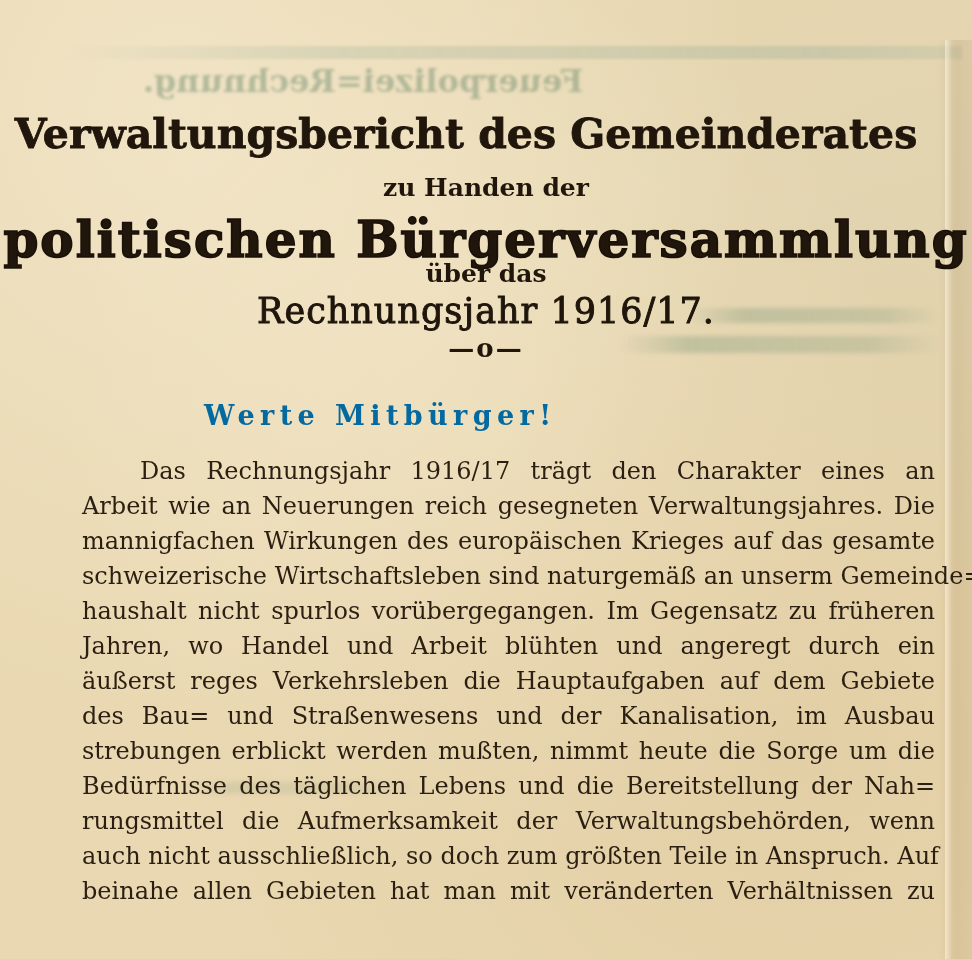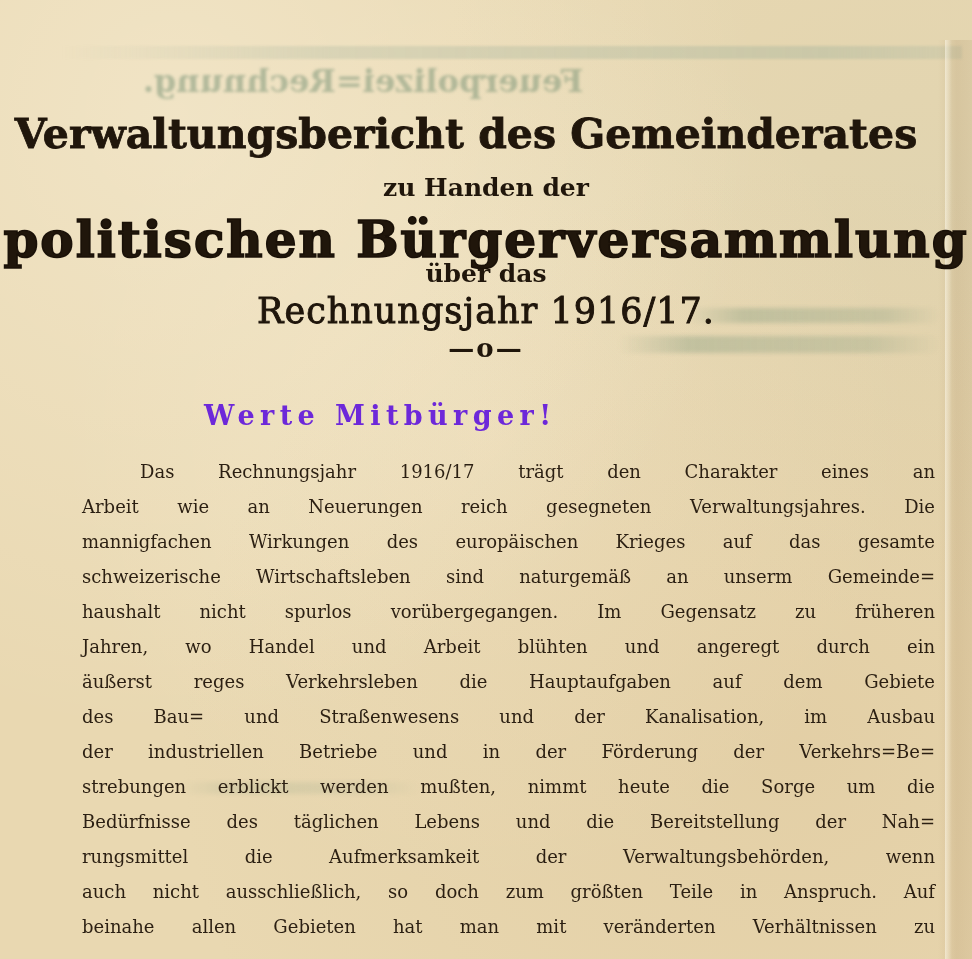--- a/index.html
+++ b/index.html
@@ -38,24 +38,24 @@
   .hline{position:absolute;left:0;width:972px;text-align:center;white-space:nowrap;color:#20160b;}
   .title-main{top:70px;font-size:41px;font-weight:bold;-webkit-text-stroke:0.8px #1e140a;transform:translateX(-20px);}
   .sub-handen{top:133px;font-size:25px;font-weight:bold;}
   .title-big{top:170px;font-size:50px;font-weight:bold;-webkit-text-stroke:1.7px #1a1108;letter-spacing:2px;}
   .sub-ueber{top:219px;font-size:25px;font-weight:bold;}
   .title-year{top:251px;font-size:35px;font-weight:normal;-webkit-text-stroke:0.9px #1a1108;letter-spacing:1px;}
   .divider{top:293px;font-size:26px;font-weight:bold;letter-spacing:2px;}
 
   
   .salutation{position:absolute;top:360px;left:204px;font-size:27px;font-weight:bold;
-    letter-spacing:0.20em;color:#6d28d9;white-space:nowrap;}
+    letter-spacing:0.20em;color:#0369a1;white-space:nowrap;}
 
   
-  .paragraph{position:absolute;left:82px;top:414px;width:853px;font-size:18px;line-height:35px;color:#2b1f12;}
+  .paragraph{position:absolute;left:82px;top:414px;width:853px;font-size:24px;line-height:35px;color:#2b1f12;}
   .bline{height:35px;text-align:justify;text-align-last:justify;white-space:nowrap;overflow:visible;}
   .bline.indent{text-indent:58px;}
   .bline.last{text-align-last:left;}
 
   
   .cutoff{position:absolute;left:82px;top:951px;width:853px;height:8px;overflow:hidden;}
   .cutoff span{position:absolute;left:618px;top:0;font-size:25px;color:#3a2c1c;opacity:0.8;white-space:nowrap;}
 </style>
 </head>
 <body>
@@ -81,21 +81,20 @@
 
   <div class="paragraph">
       <div class="bline indent">Das Rechnungsjahr 1916/17 trägt den Charakter eines an</div>
       <div class="bline">Arbeit wie an Neuerungen reich gesegneten Verwaltungsjahres. Die</div>
       <div class="bline">mannigfachen Wirkungen des europäischen Krieges auf das gesamte</div>
       <div class="bline">schweizerische Wirtschaftsleben sind naturgemäß an unserm Gemeinde=</div>
       <div class="bline">haushalt nicht spurlos vorübergegangen. Im Gegensatz zu früheren</div>
       <div class="bline">Jahren, wo Handel und Arbeit blühten und angeregt durch ein</div>
       <div class="bline">äußerst reges Verkehrsleben die Hauptaufgaben auf dem Gebiete</div>
       <div class="bline">des Bau= und Straßenwesens und der Kanalisation, im Ausbau</div>
-      <div class="bline">der industriellen Betriebe und in der Förderung der Verkehrs=Be=</div>
       <div class="bline">strebungen erblickt werden mußten, nimmt heute die Sorge um die</div>
       <div class="bline">Bedürfnisse des täglichen Lebens und die Bereitstellung der Nah=</div>
       <div class="bline">rungsmittel die Aufmerksamkeit der Verwaltungsbehörden, wenn</div>
       <div class="bline">auch nicht ausschließlich, so doch zum größten Teile in Anspruch. Auf</div>
       <div class="bline">beinahe allen Gebieten hat man mit veränderten Verhältnissen zu</div>
     </div>
 
   <div class="cutoff">
     <span>die Bevölk</span>
   </div>

